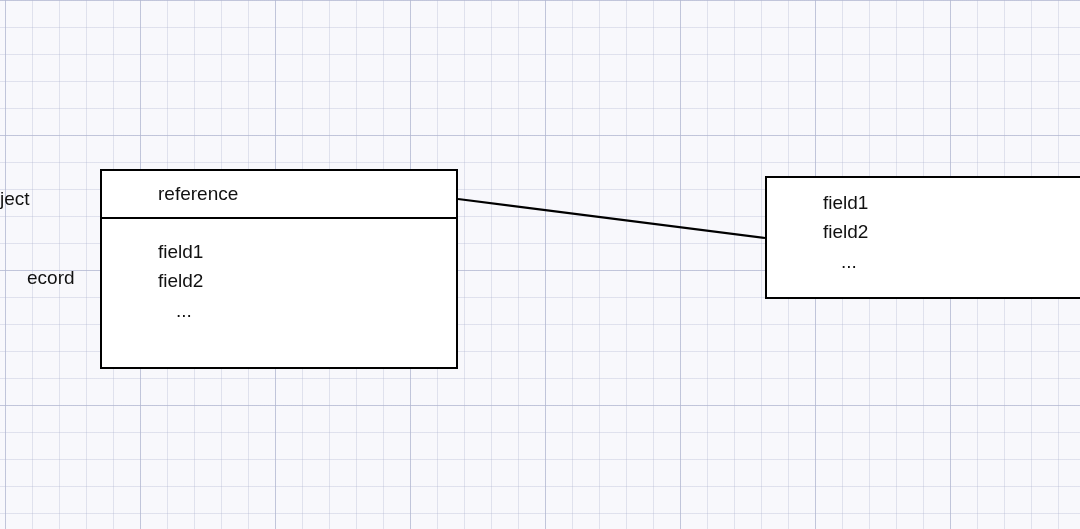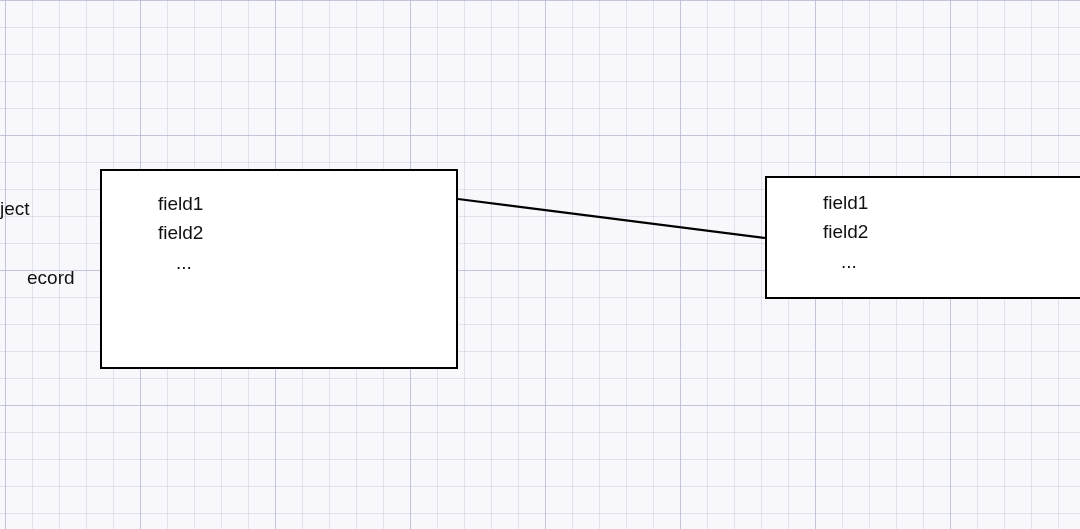--- a/index.html
+++ b/index.html
@@ -73,24 +73,25 @@
 </head>
 <body>
 
 <div class="canvas">
   <div class="grid"></div>
 
   <svg class="connector">
     <line x1="458" y1="199" x2="765" y2="238" stroke="#000" stroke-width="2.2"></line>
   </svg>
 
-  <div class="side-label" style="left:0;top:188px;margin-top:10px;">ject</div>
+  <div class="side-label" style="left:0;top:188px;">ject</div>
   <div class="side-label" style="left:0;top:267px;padding-left:27px;">ecord</div>
 
   <div class="box" style="left:100px; top:169px; width:358px; height:200px;">
+    <div class="box-header">reference</div>
     <div class="box-body">
       <div>field1</div>
       <div>field2</div>
       <div class="ellipsis">...</div>
     </div>
   </div>
 
   <div class="box" style="left:765px; top:176px; width:360px; height:123px;">
     <div class="box2-body">
       <div>field1</div>

